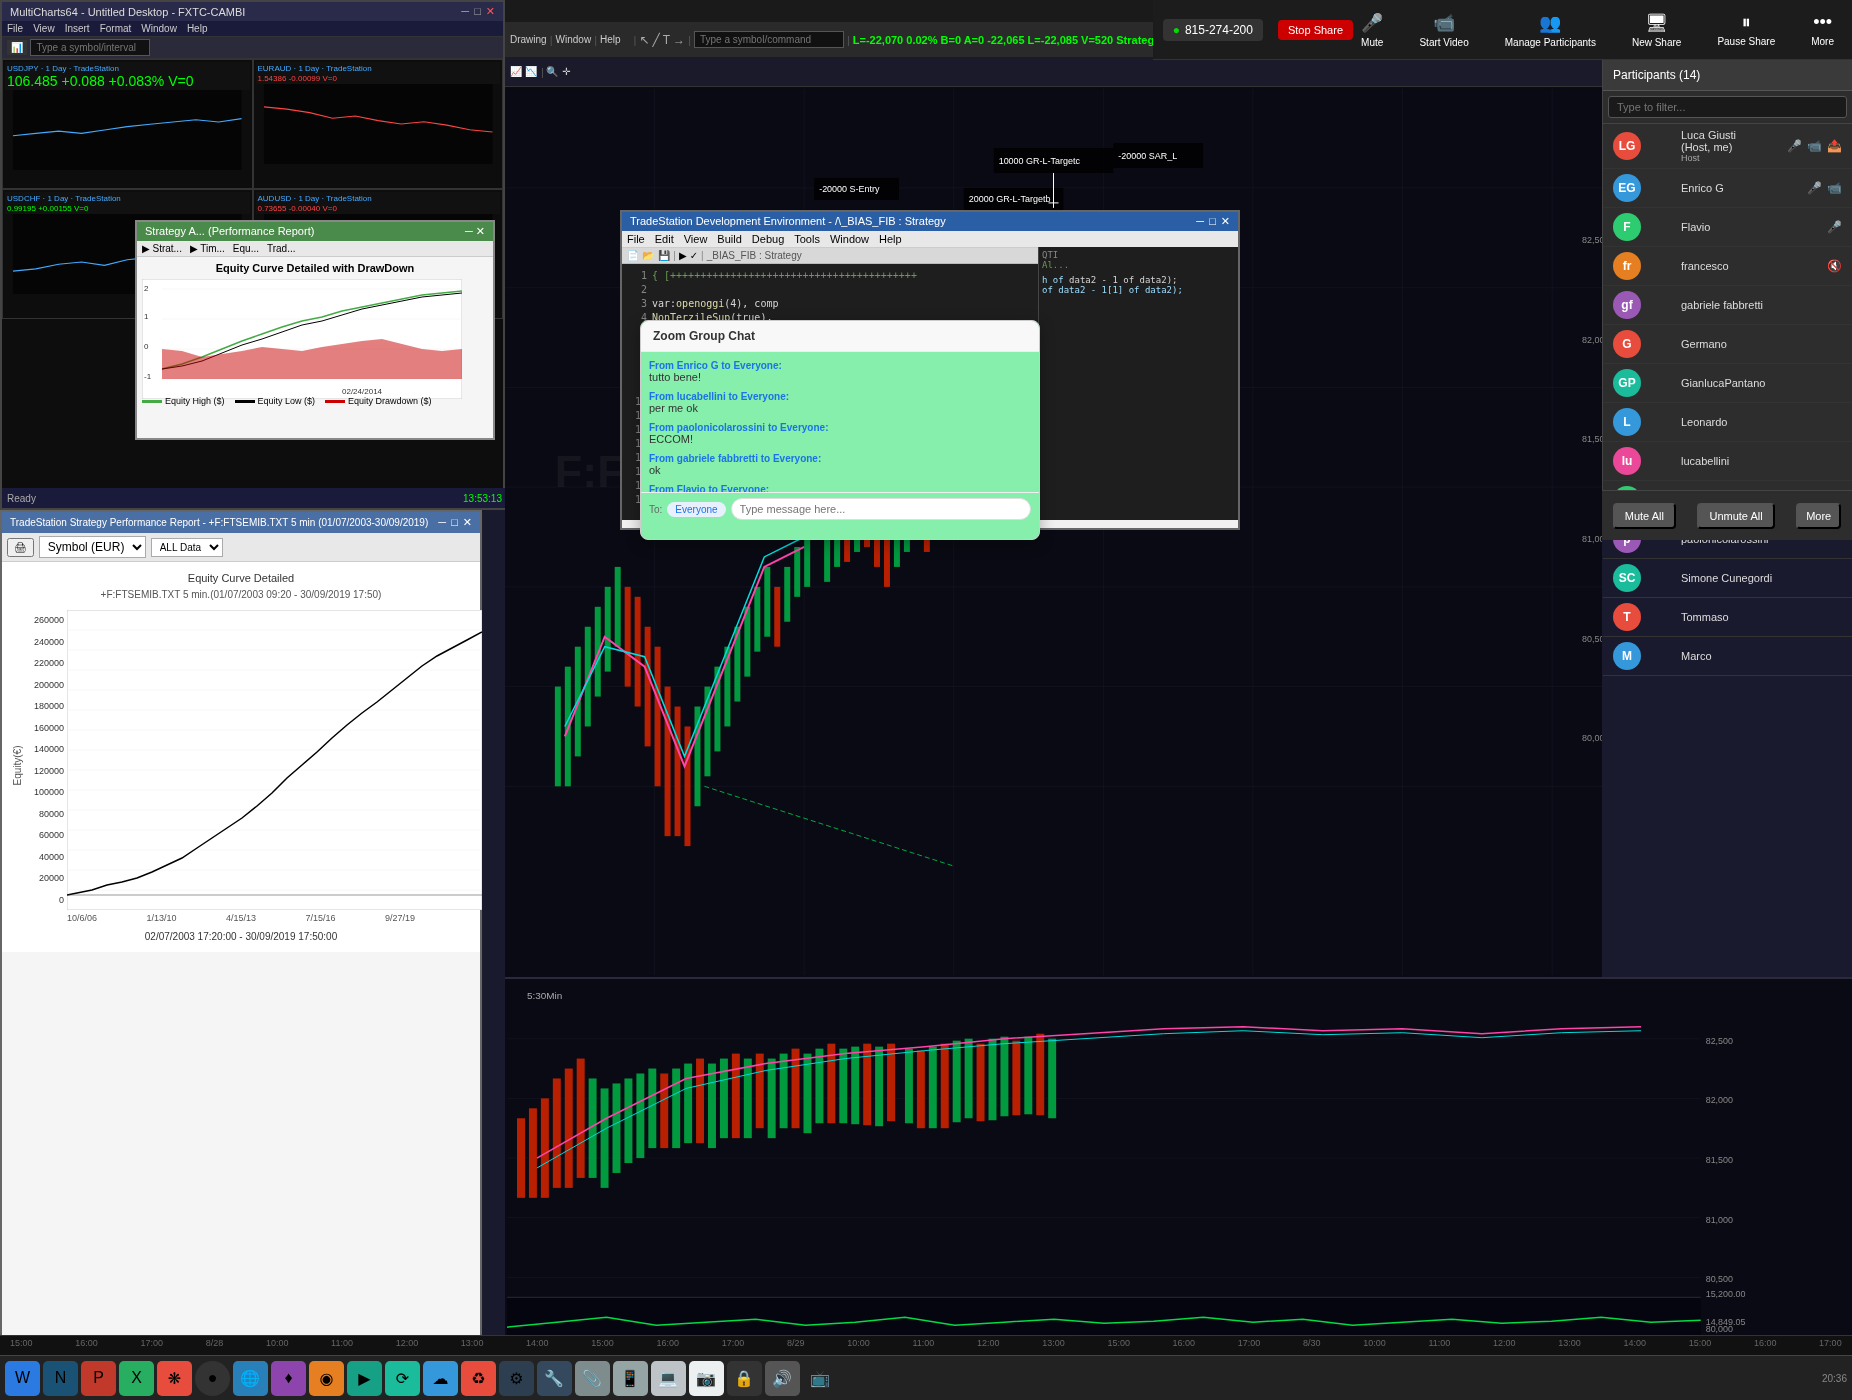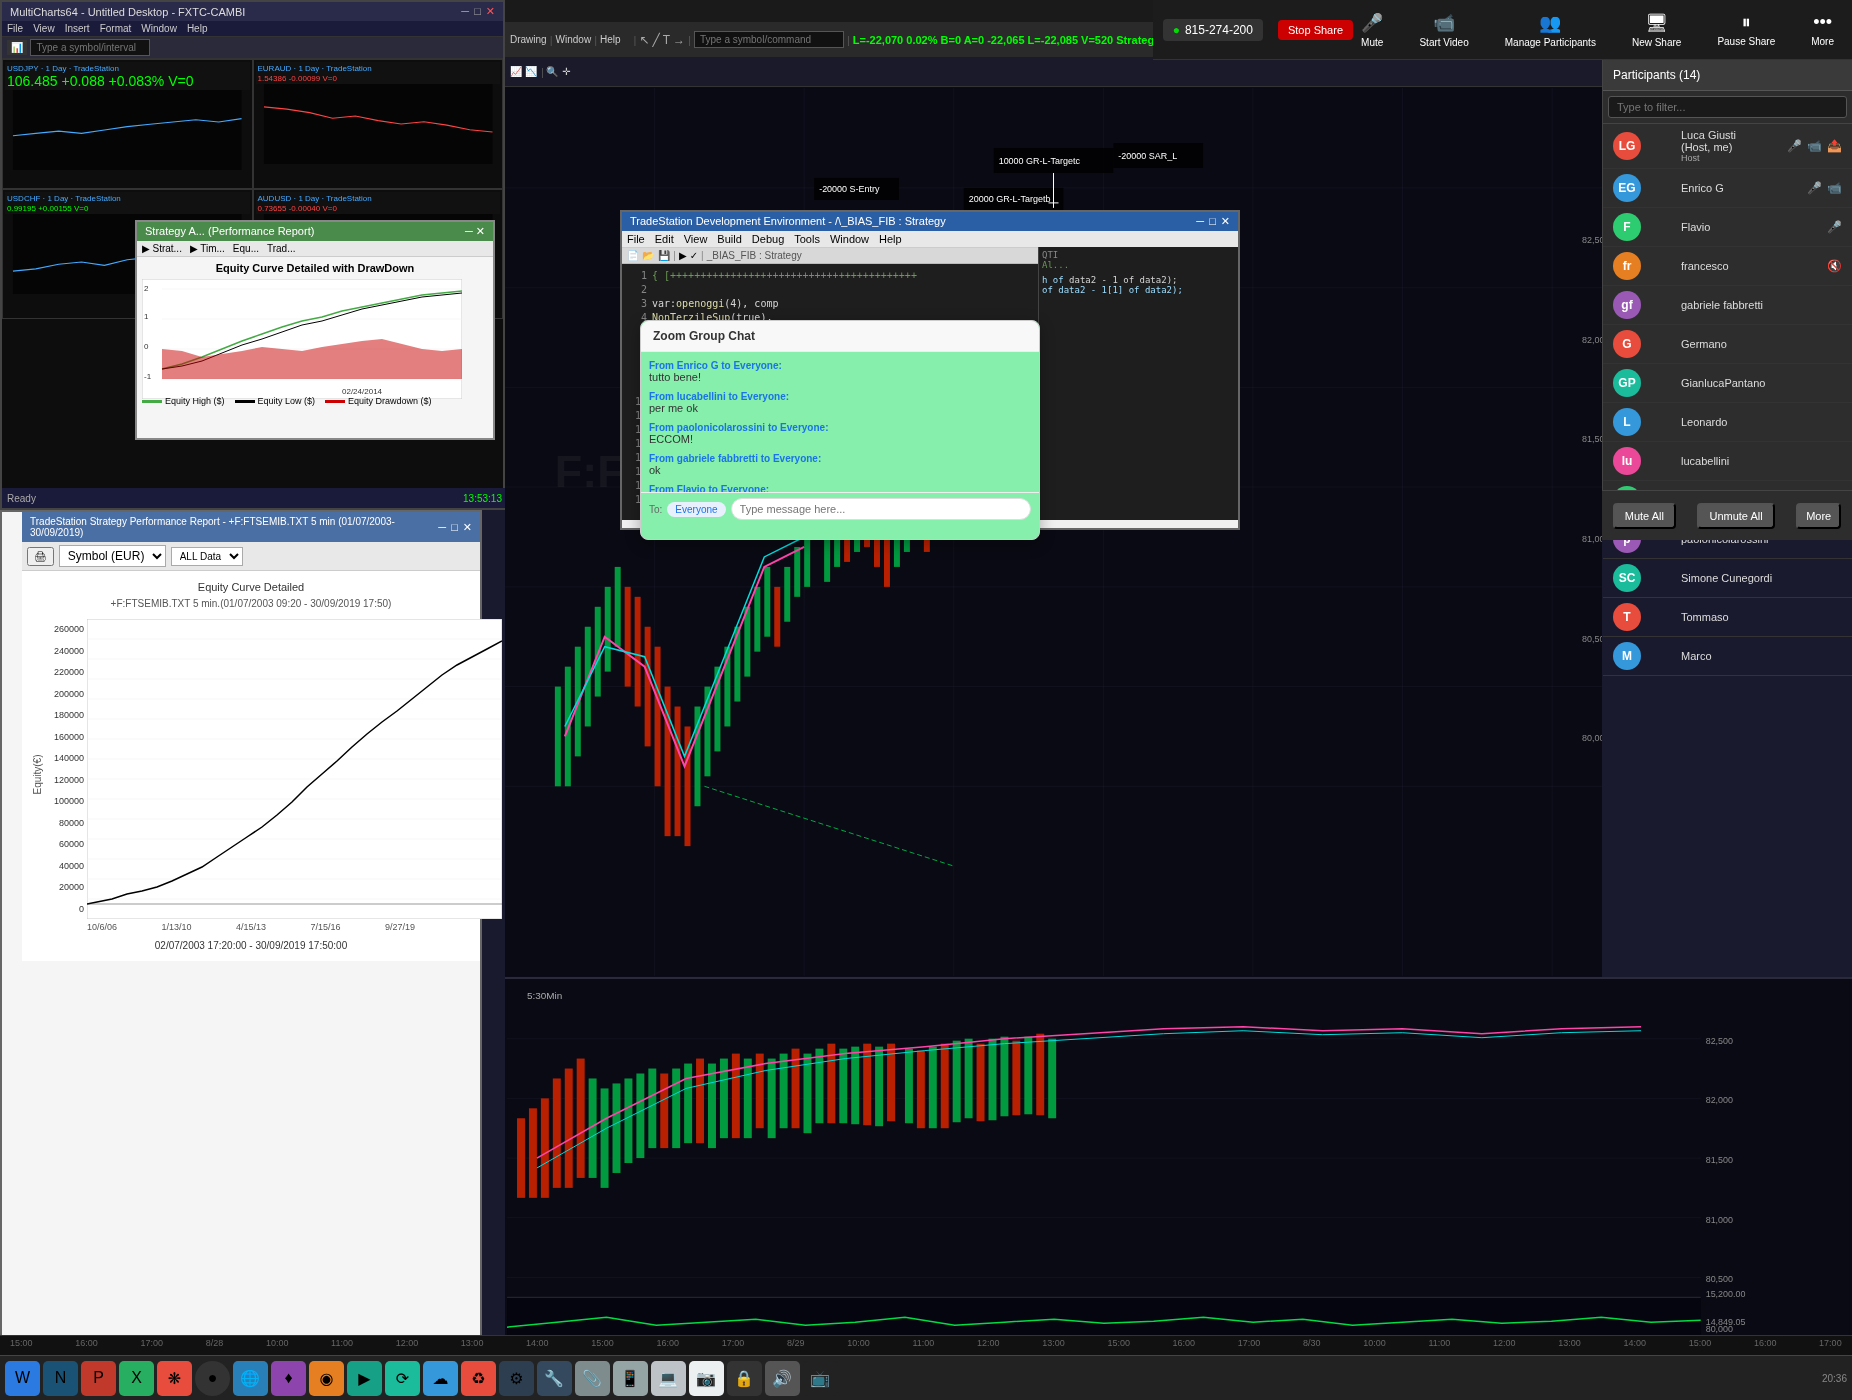--- a/index.html
+++ b/index.html
@@ -39,21 +39,21 @@
     .trading-charts-grid { display: grid; grid-template-columns: 1fr 1fr; grid-template-rows: 1fr 1fr 1fr; height: calc(100% - 50px); }
     .chart-cell { border: 1px solid #333; padding: 2px; position: relative; overflow: hidden; }
     .chart-cell-header { color: #aaa; font-size: 9px; padding: 1px 2px; background: #111; }
 
     
     .mini-chart { width: 100%; height: 80px; }
 
     
     .performance-panel {
       position: absolute; top: 510px; left: 0; width: 482px; height: 890px;
-      background: #f5f5f5; border: 2px solid #666; padding-left: 20px;
+      background: #f5f5f5; border: 2px solid #666;
     }
     .perf-titlebar { background: #4a6fa5; padding: 4px 8px; color: #fff; font-size: 11px; display: flex; justify-content: space-between; align-items: center; }
     .perf-toolbar { background: #e8e8e8; padding: 3px 5px; display: flex; align-items: center; gap: 5px; border-bottom: 1px solid #ccc; }
     .perf-toolbar select, .perf-toolbar input { font-size: 10px; padding: 2px 4px; border: 1px solid #aaa; background: #fff; }
     .equity-curve-area { padding: 10px; background: #fff; }
     .equity-title { font-size: 11px; text-align: center; margin-bottom: 5px; color: #333; }
     .equity-subtitle { font-size: 10px; text-align: center; color: #555; margin-bottom: 10px; }
     .chart-container { position: relative; width: 100%; height: 300px; }
 
     

